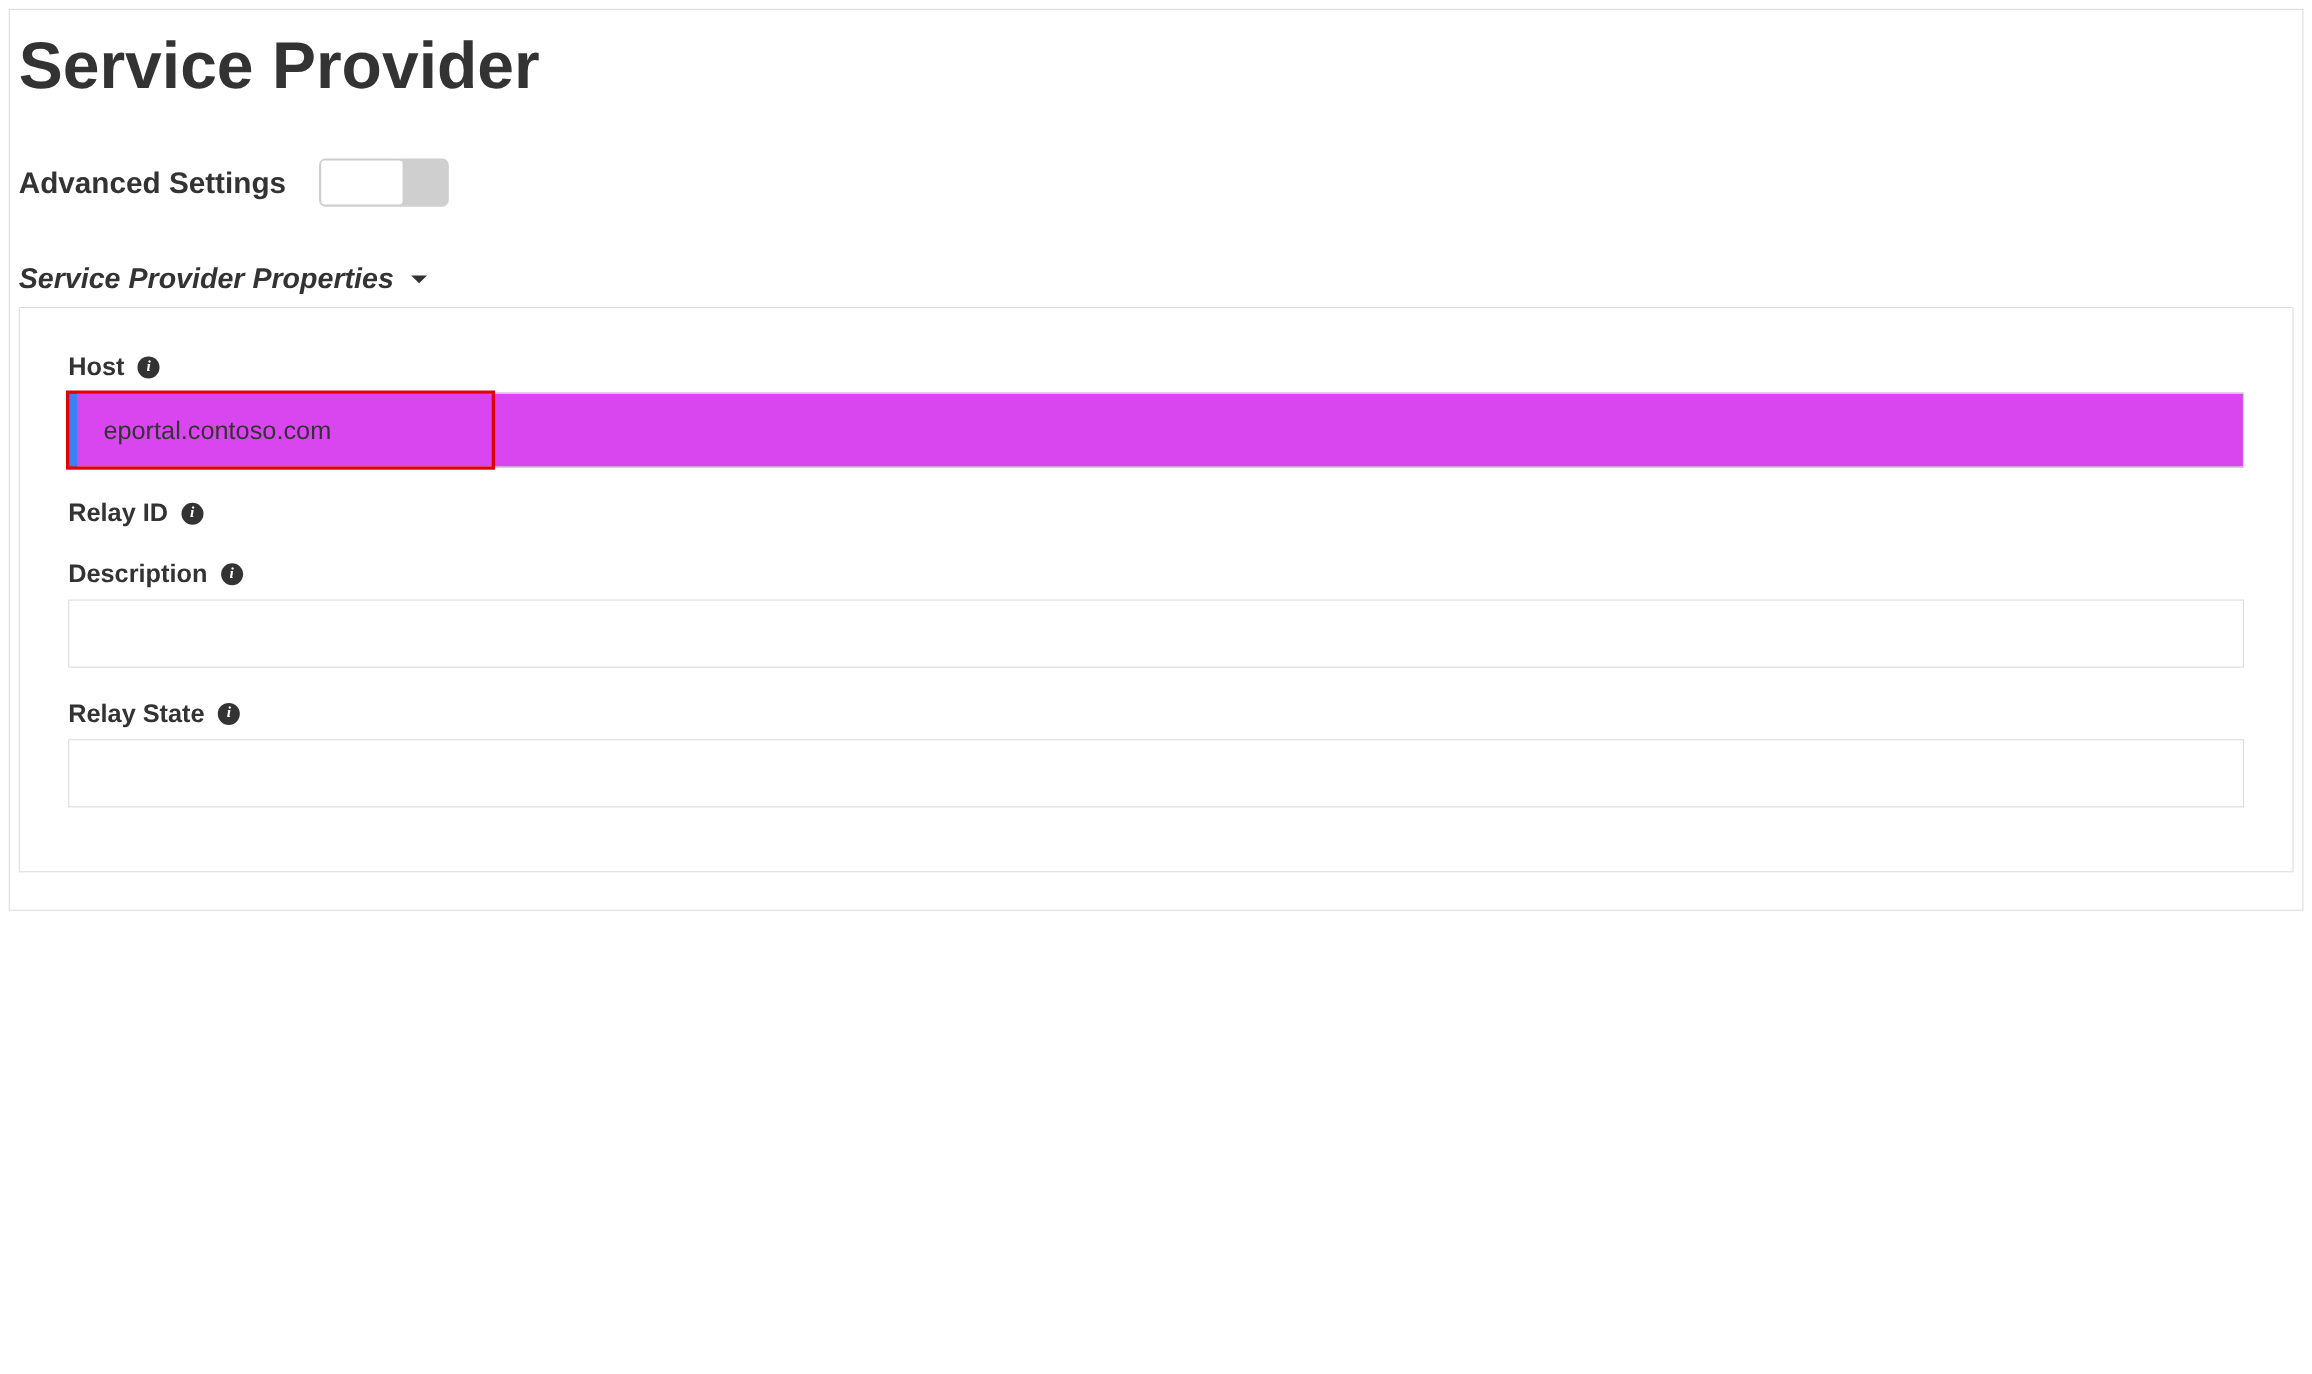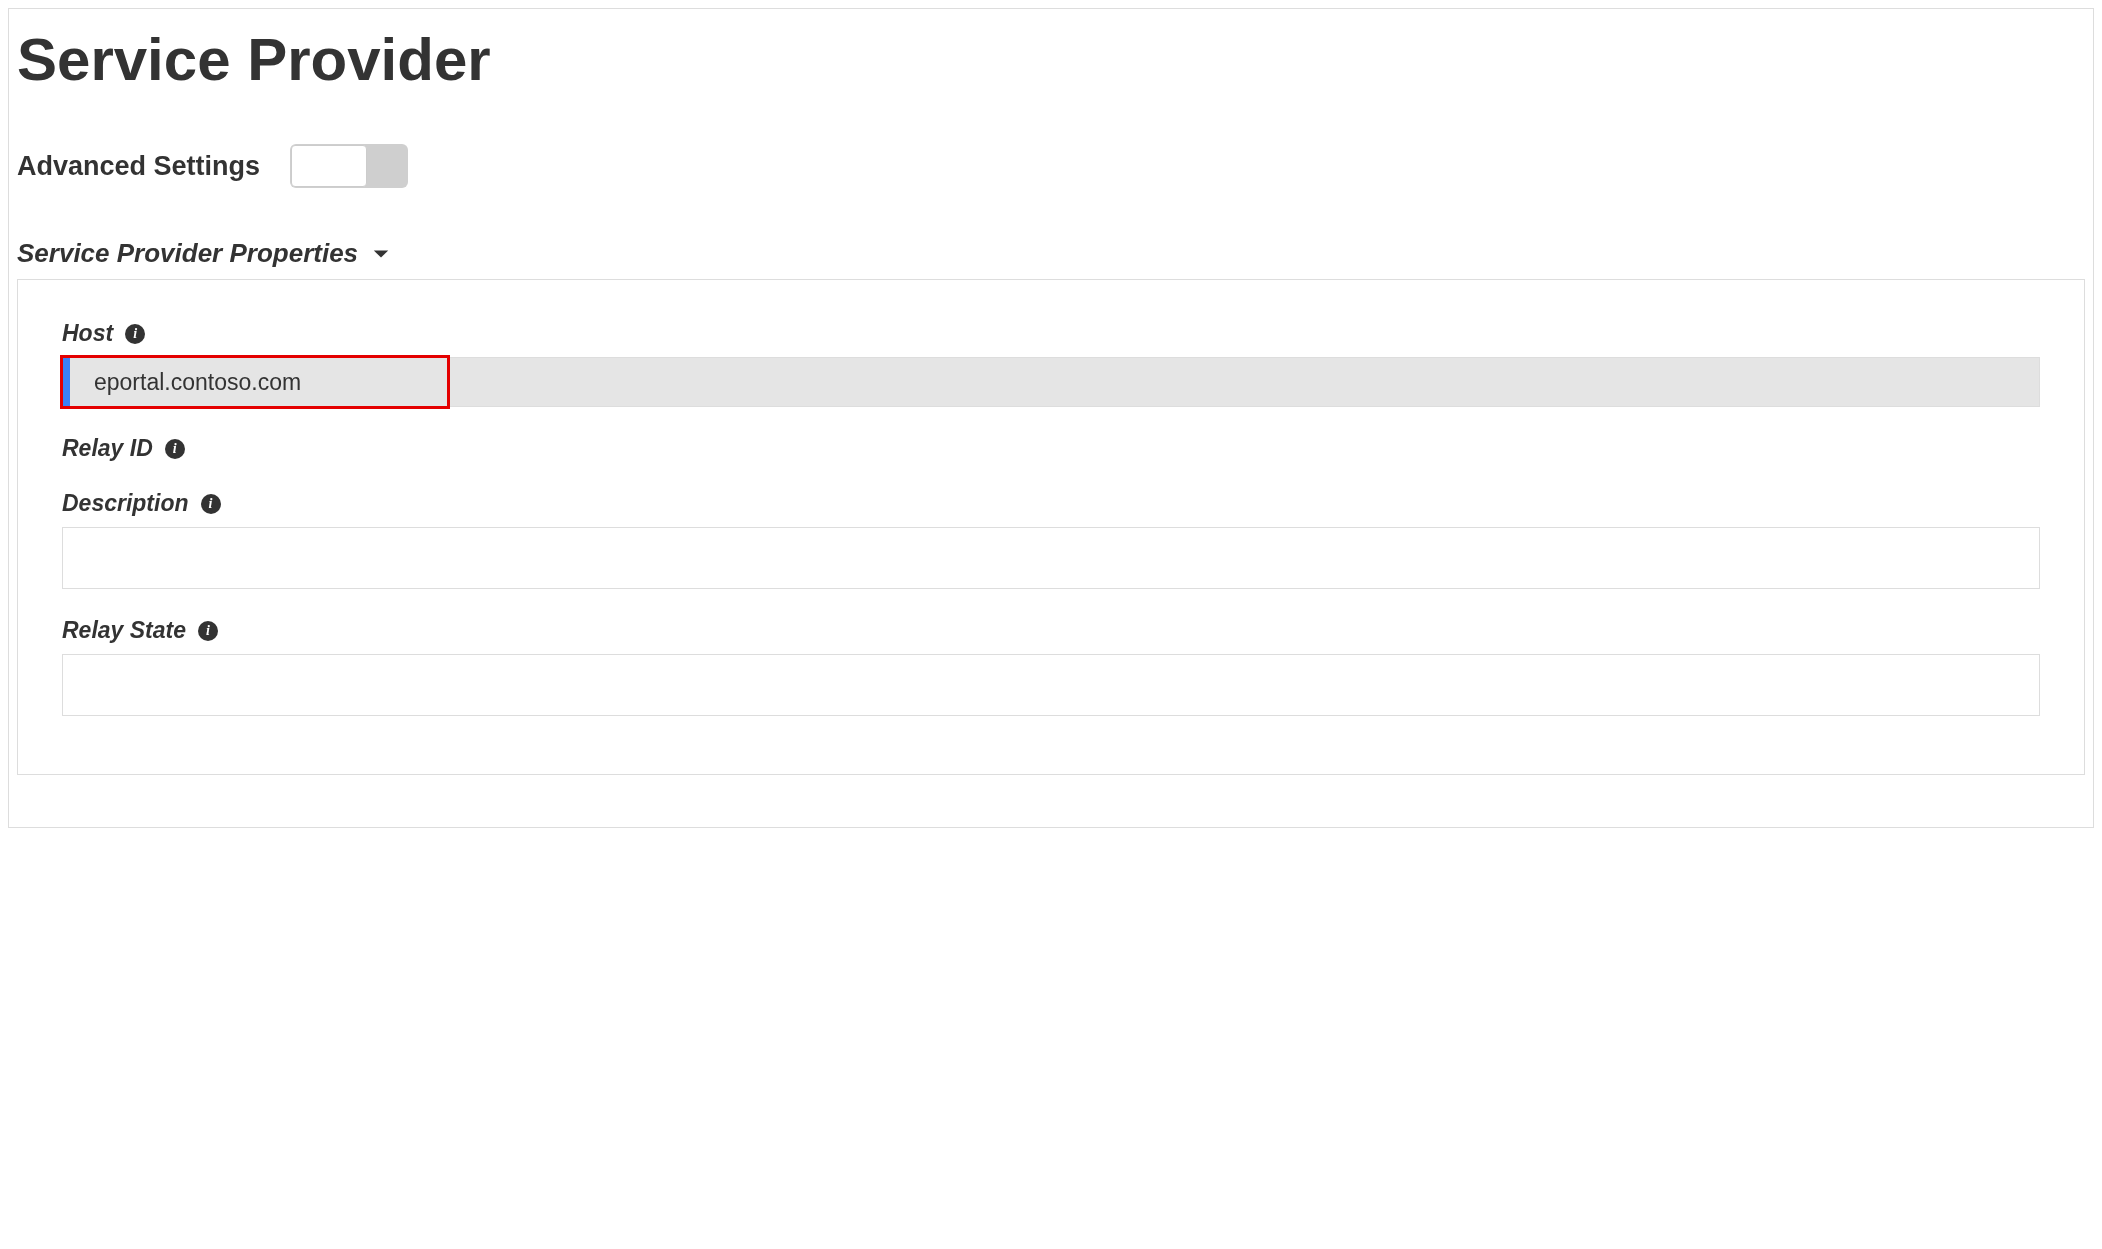--- a/index.html
+++ b/index.html
@@ -86,21 +86,20 @@
     }
     .field-label-row {
       display: flex;
       align-items: center;
       margin-bottom: 10px;
     }
     .field-label {
       font-size: 23px;
       font-weight: 700;
       color: #333;
-      font-style: italic;
     }
     .info-icon {
       margin-left: 12px;
       width: 20px;
       height: 20px;
       border-radius: 50%;
       background: #333;
       color: #fff;
       display: inline-flex;
       align-items: center;
@@ -116,27 +115,27 @@
       display: flex;
       align-items: stretch;
     }
     .input-accent {
       width: 8px;
       background: #3b82f6;
       flex-shrink: 0;
     }
     .text-input {
       flex: 1;
-      height: 50px;
+      height: 68px;
       border: 1px solid #ddd;
       border-left: none;
       padding: 0 24px;
       font-size: 23px;
       color: #333;
-      background: #e5e5e5;
+      background: #d946ef;
       outline: none;
     }
     .text-input-plain {
       width: 100%;
       height: 62px;
       border: 1px solid #ddd;
       padding: 0 24px;
       font-size: 23px;
       color: #333;
       background: #fff;

